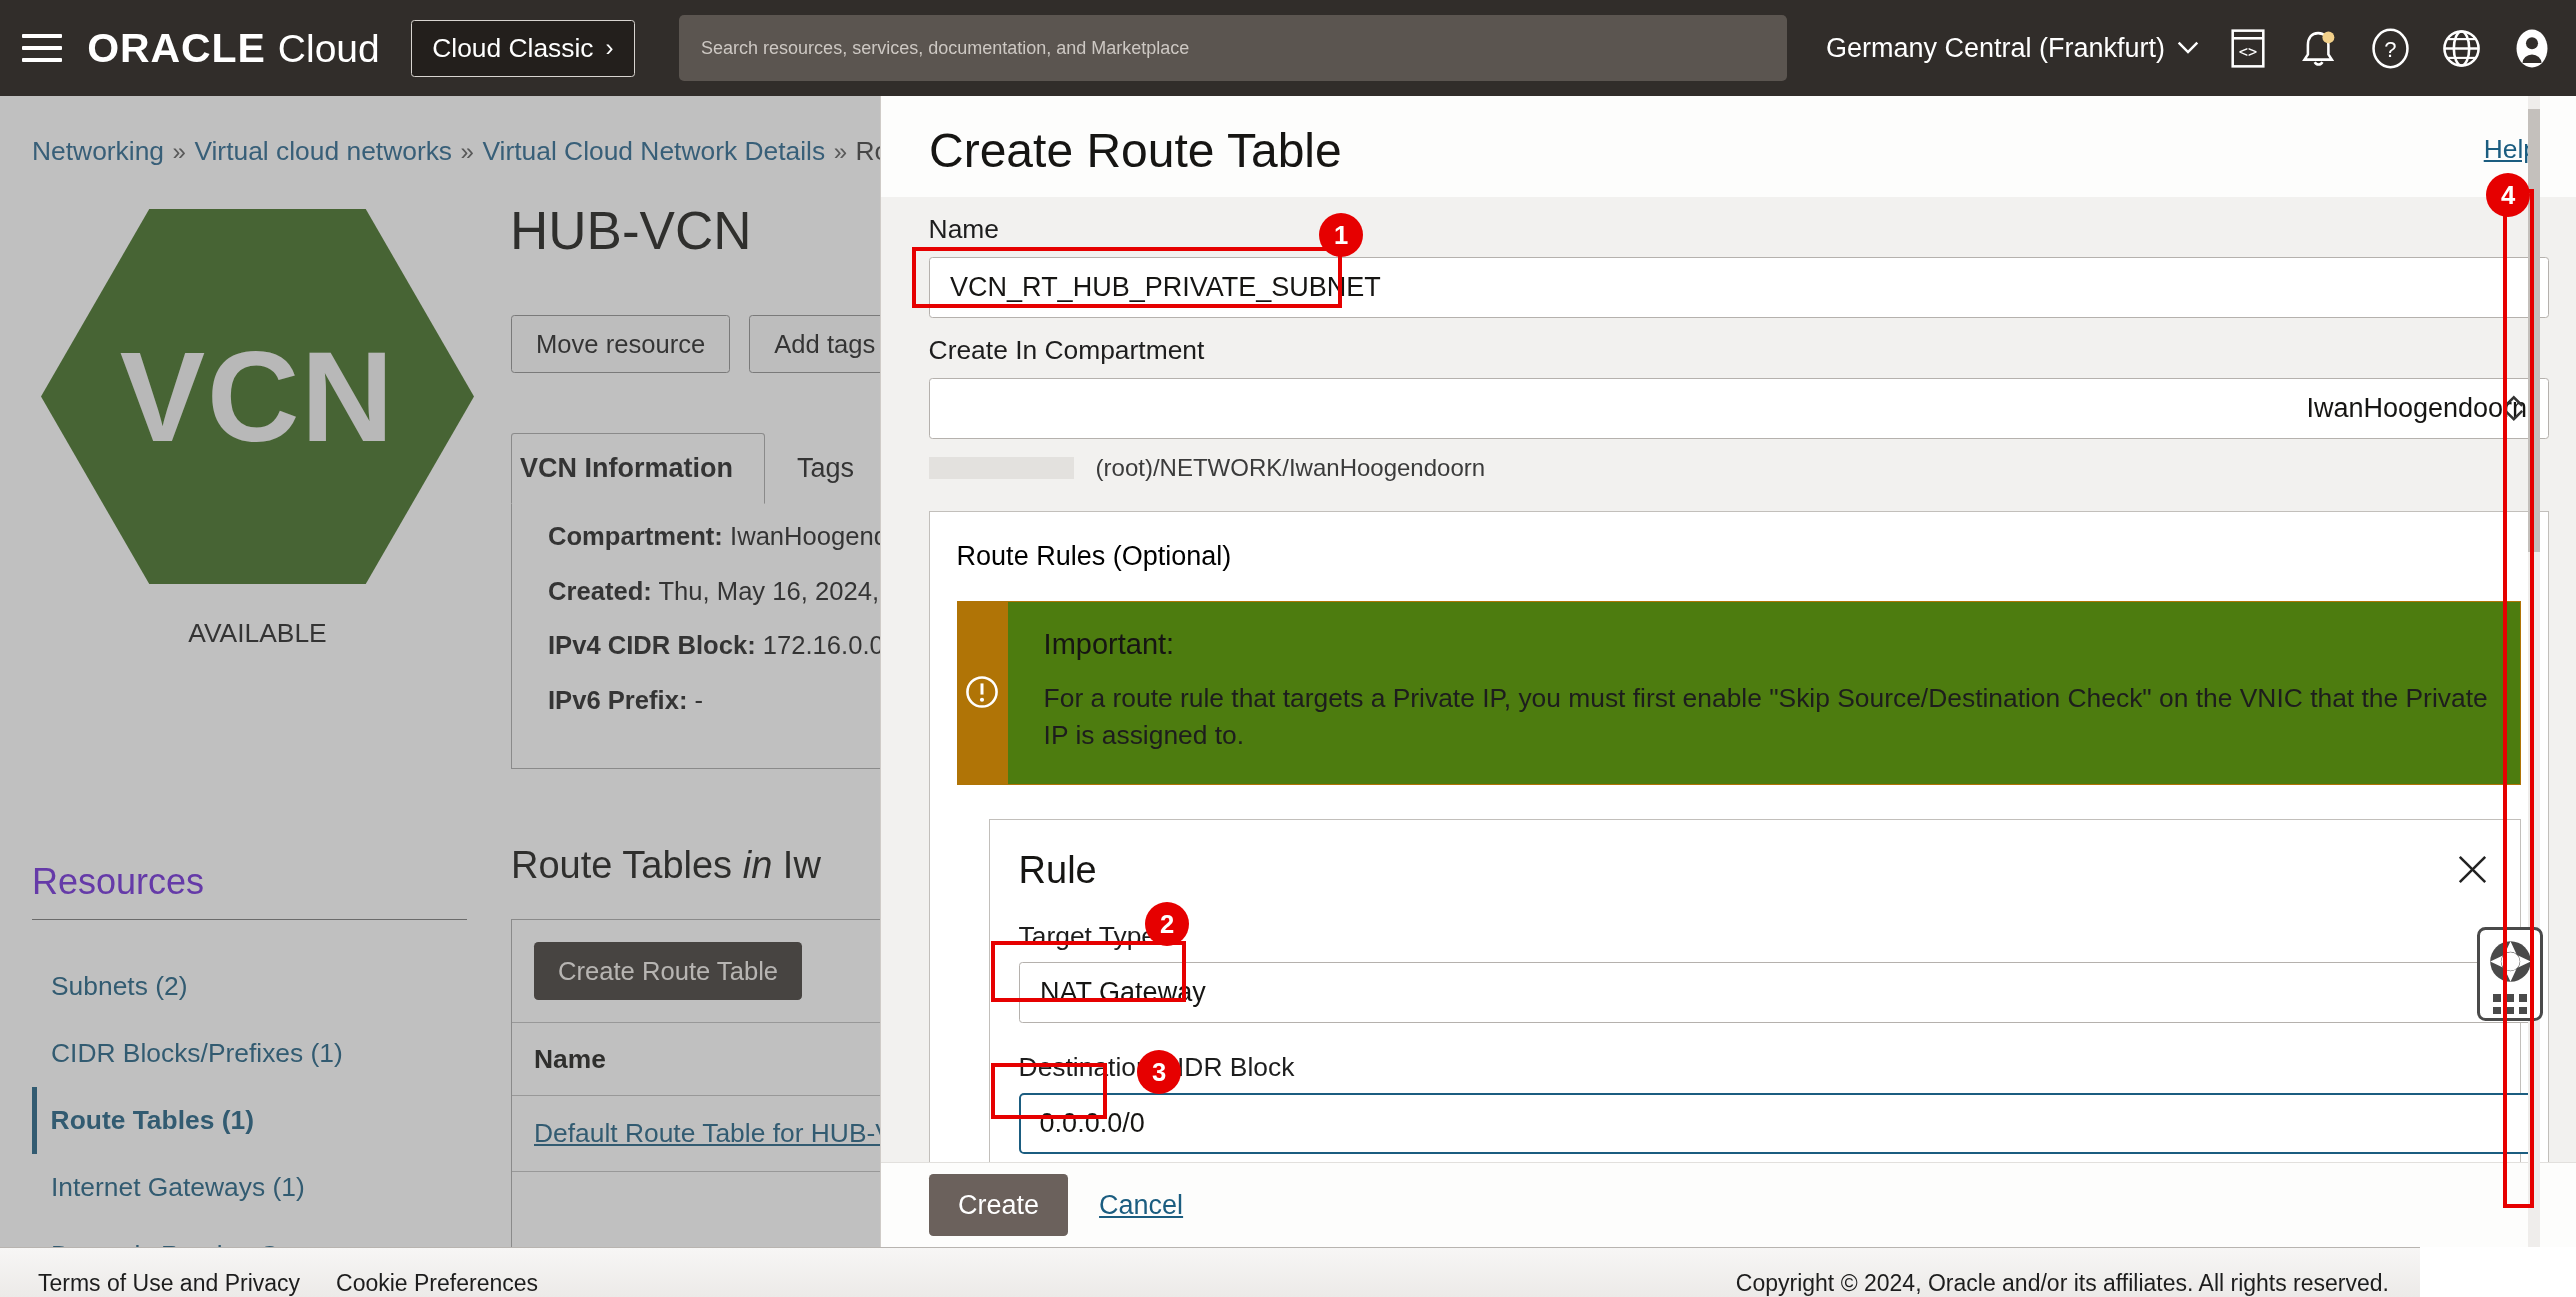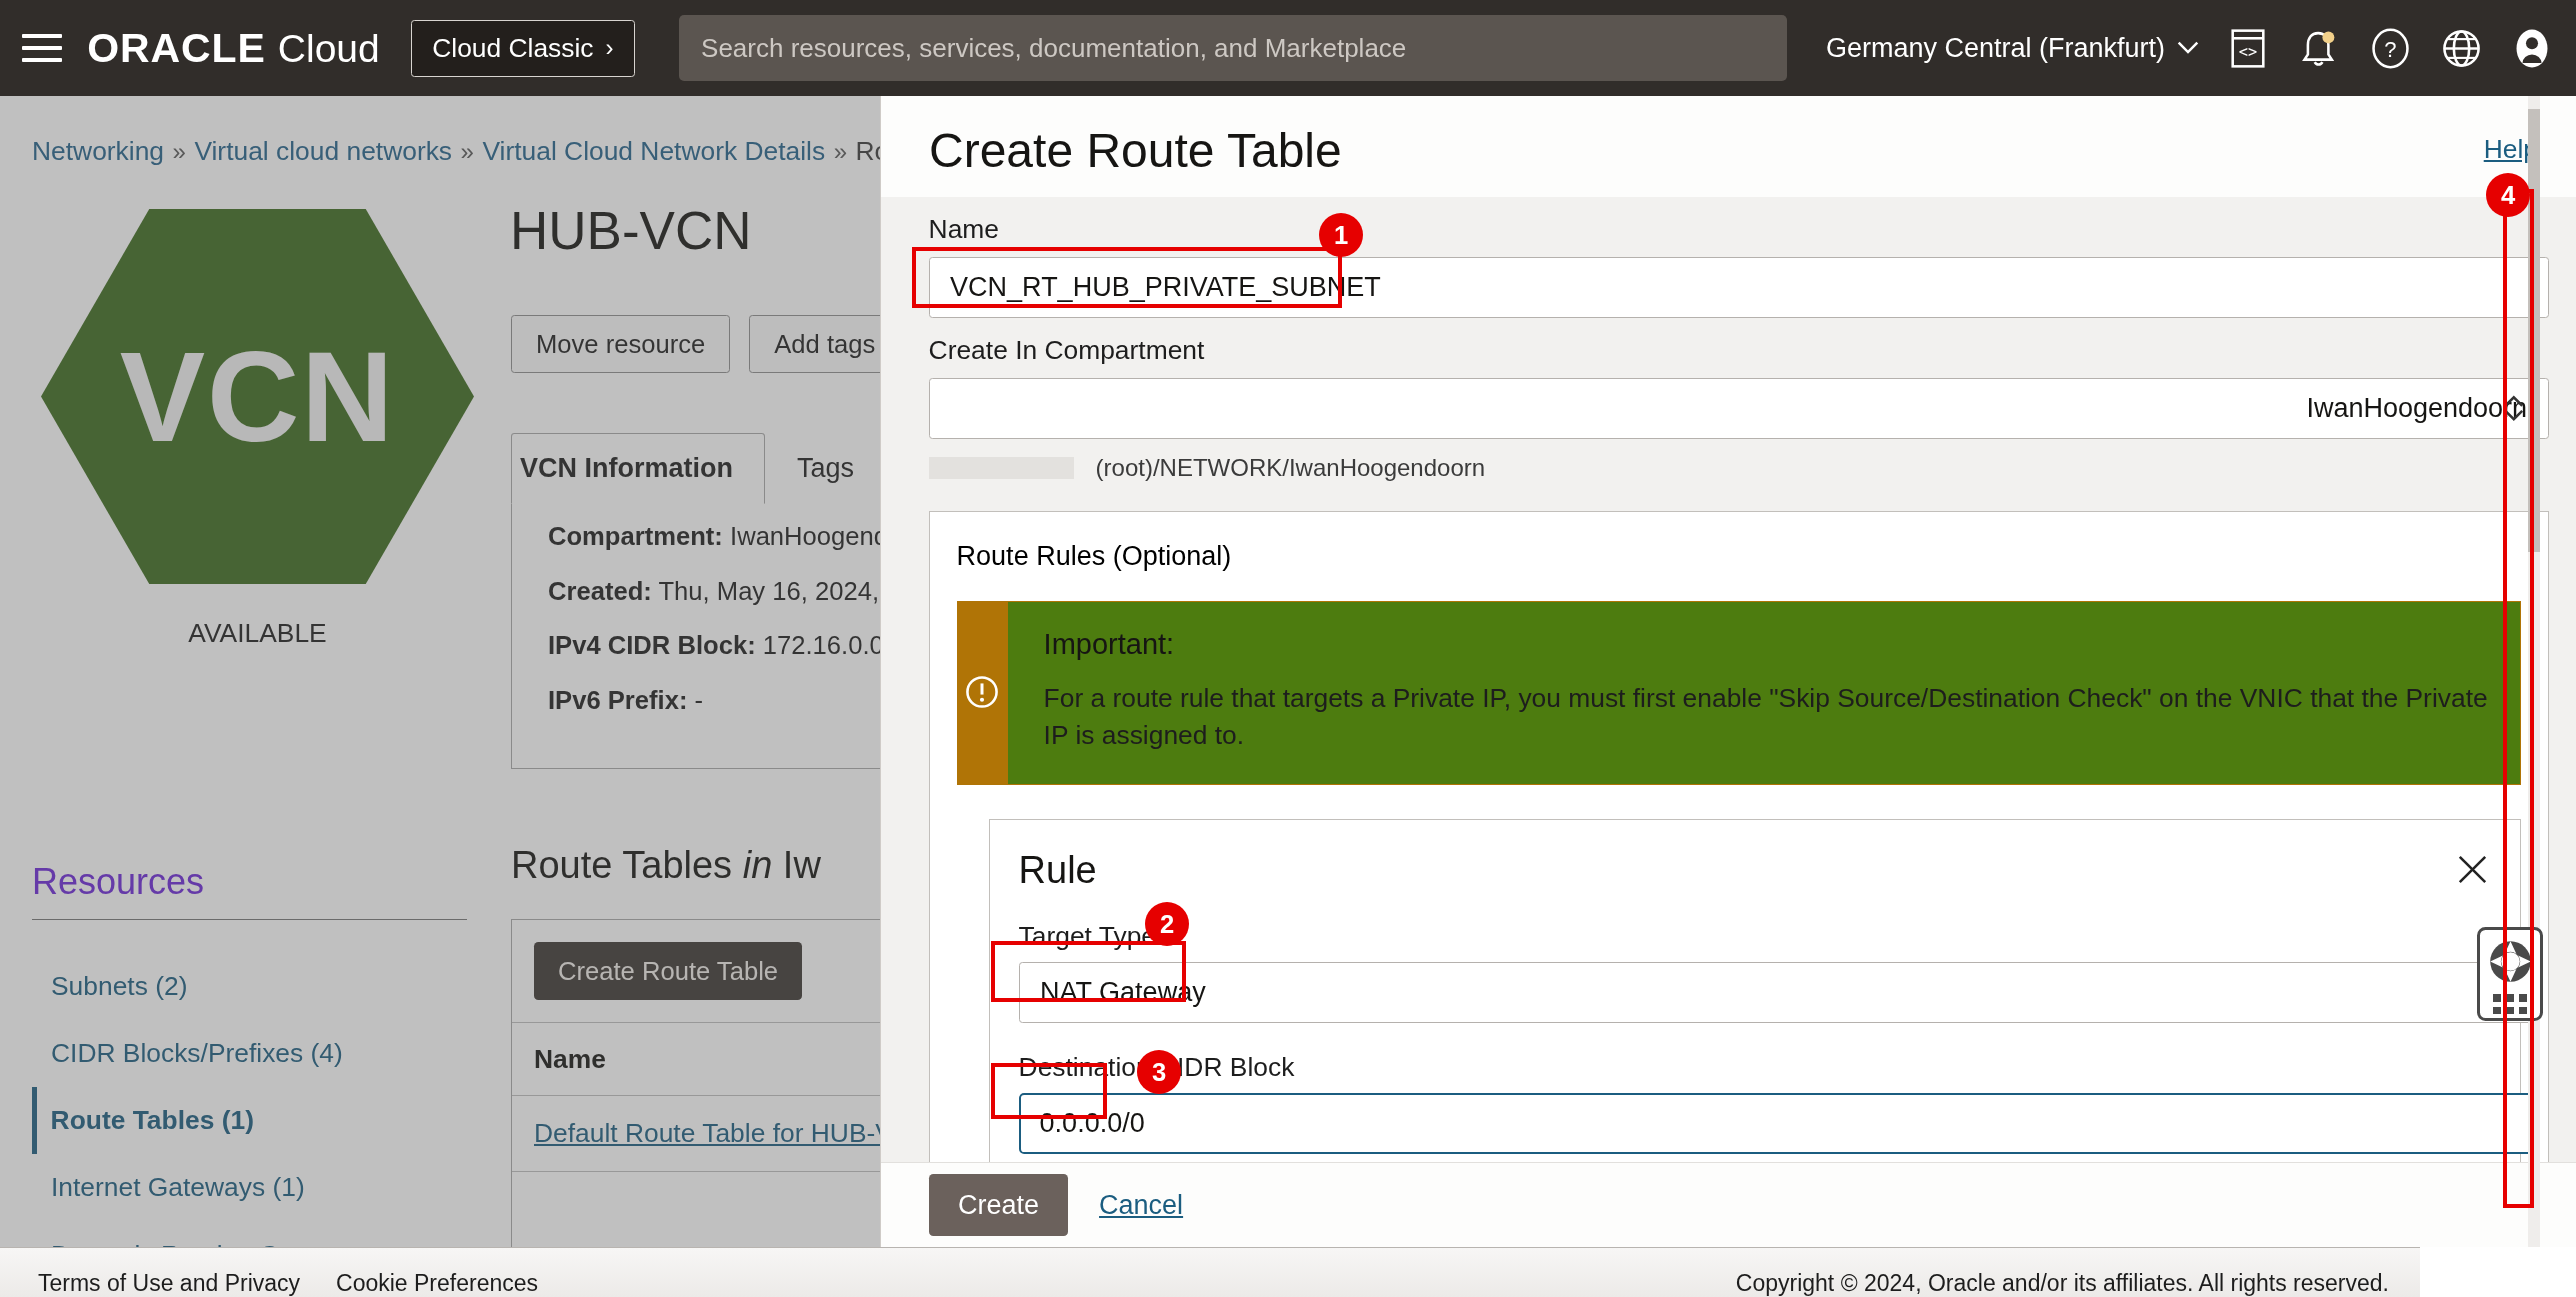--- a/index.html
+++ b/index.html
@@ -45,21 +45,21 @@
   }
   .chev-right { font-size: 24px; line-height: 1; }
   .search-wrap {
     margin-left: 44px; width: 1108px; height: 66px;
     background: #5B5550; border-radius: 5.1px;
     display: flex; align-items: center;
     padding: 0 22px; cursor: text;
   }
   .search-wrap input {
     width: 100%; background: transparent; border: none; outline: none;
-    color: #fdba74; font-size: 26px; font-family: inherit;
+    color: #fdba74; font-size: 18px; font-family: inherit;
   }
   .search-wrap input::placeholder { color: #cdc8c3; }
   .topbar-right {
     margin-left: auto; margin-right: 22px;
     display: flex; align-items: center; gap: 27px;
   }
   .region-sel {
     color: #ffffff; font-size: 27px; display: flex; align-items: center; gap: 12px;
     cursor: pointer; white-space: nowrap;
   }
@@ -459,21 +459,21 @@
     <div class="kv">
       <b>IPv6 Prefix:</b>
       <span>-</span>
     </div>
   </div>
 
   <div class="resources-head">Resources</div>
   <div class="resources-rule"></div>
   <div class="res-list">
     <div class="res-item">Subnets (2)</div>
-    <div class="res-item">CIDR Blocks/Prefixes (4)</div>
+    <div class="res-item">CIDR Blocks/Prefixes (1)</div>
     <div class="res-item active">Route Tables (1)</div>
     <div class="res-item">Internet Gateways (1)</div>
     <div class="res-item wrap">Dynamic Routing Gateways Attachments (0)</div>
   </div>
 
   <div class="rt-section-title">
     <span>Route Tables</span>
     <i>in</i>
     <span>Iw</span>
   </div>

